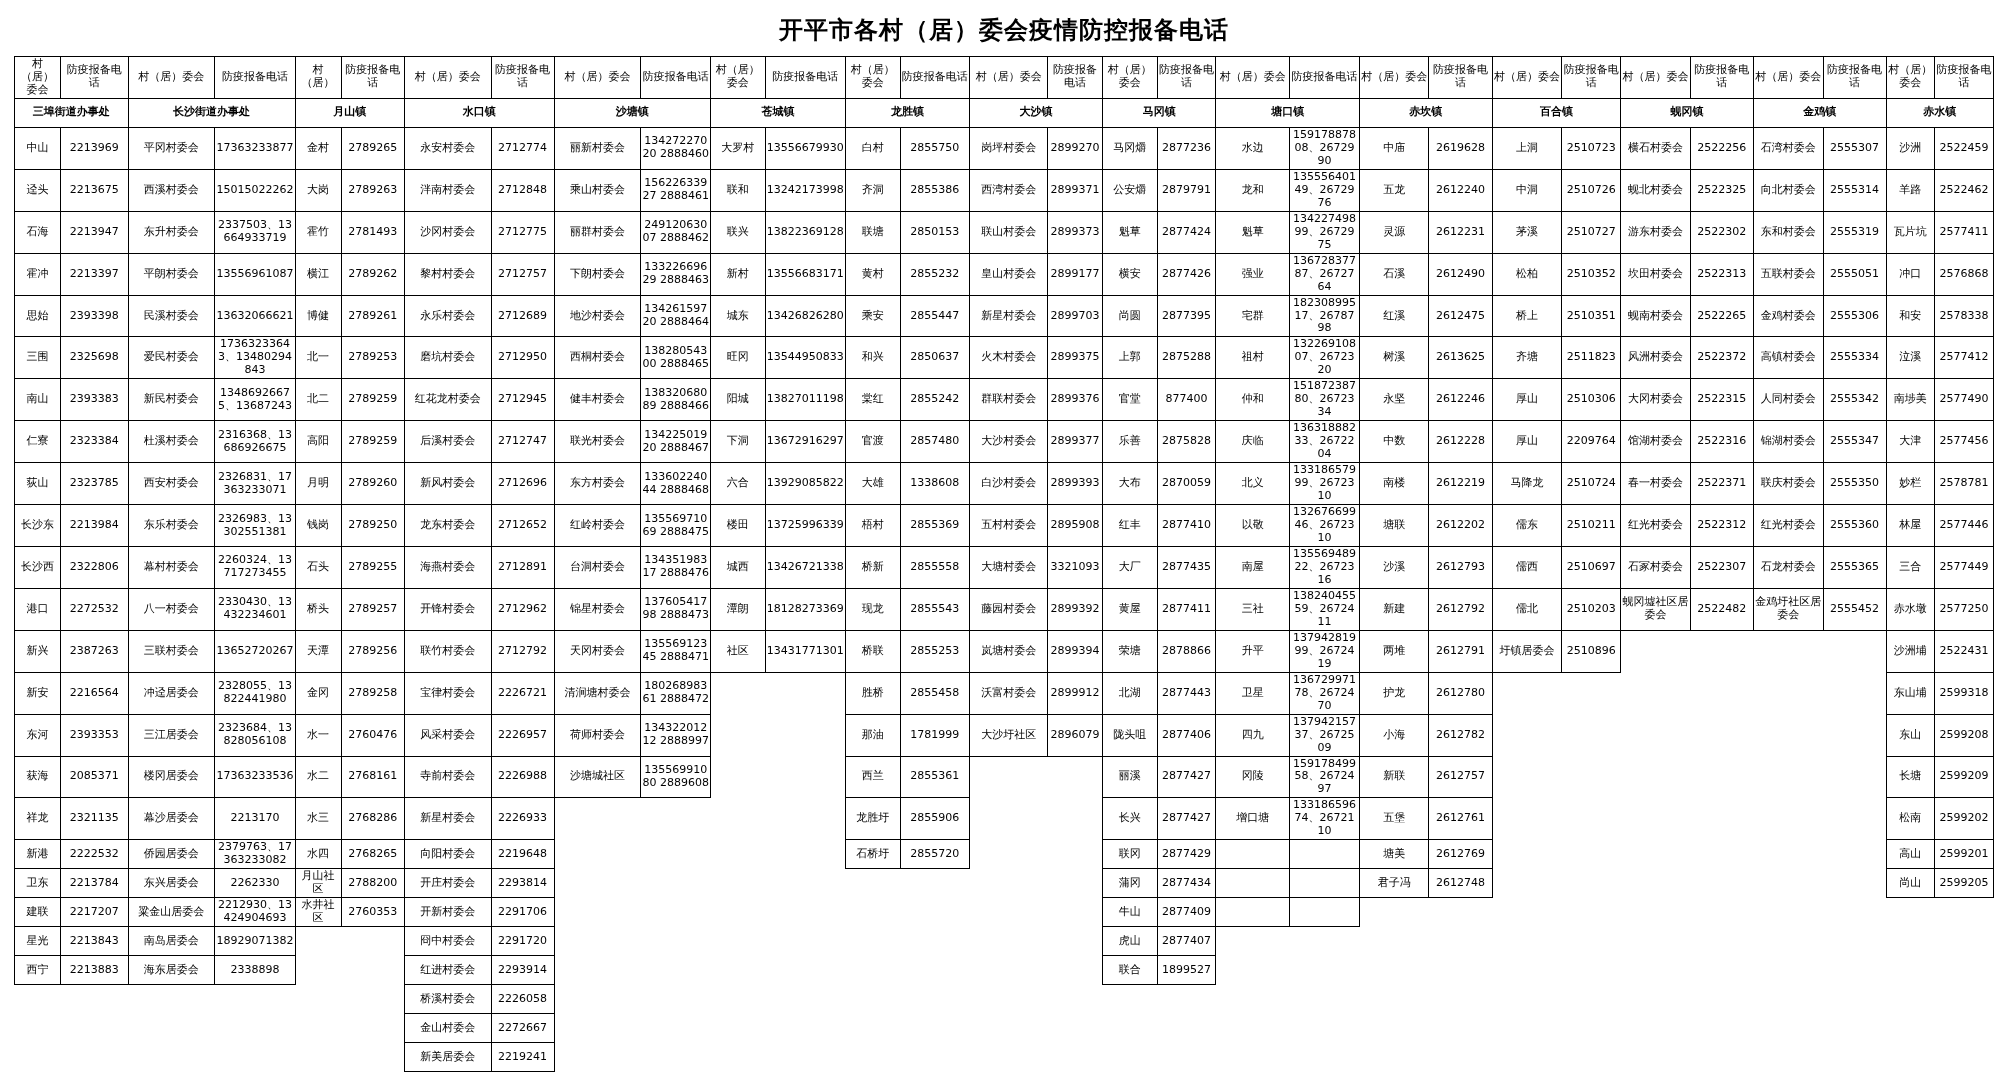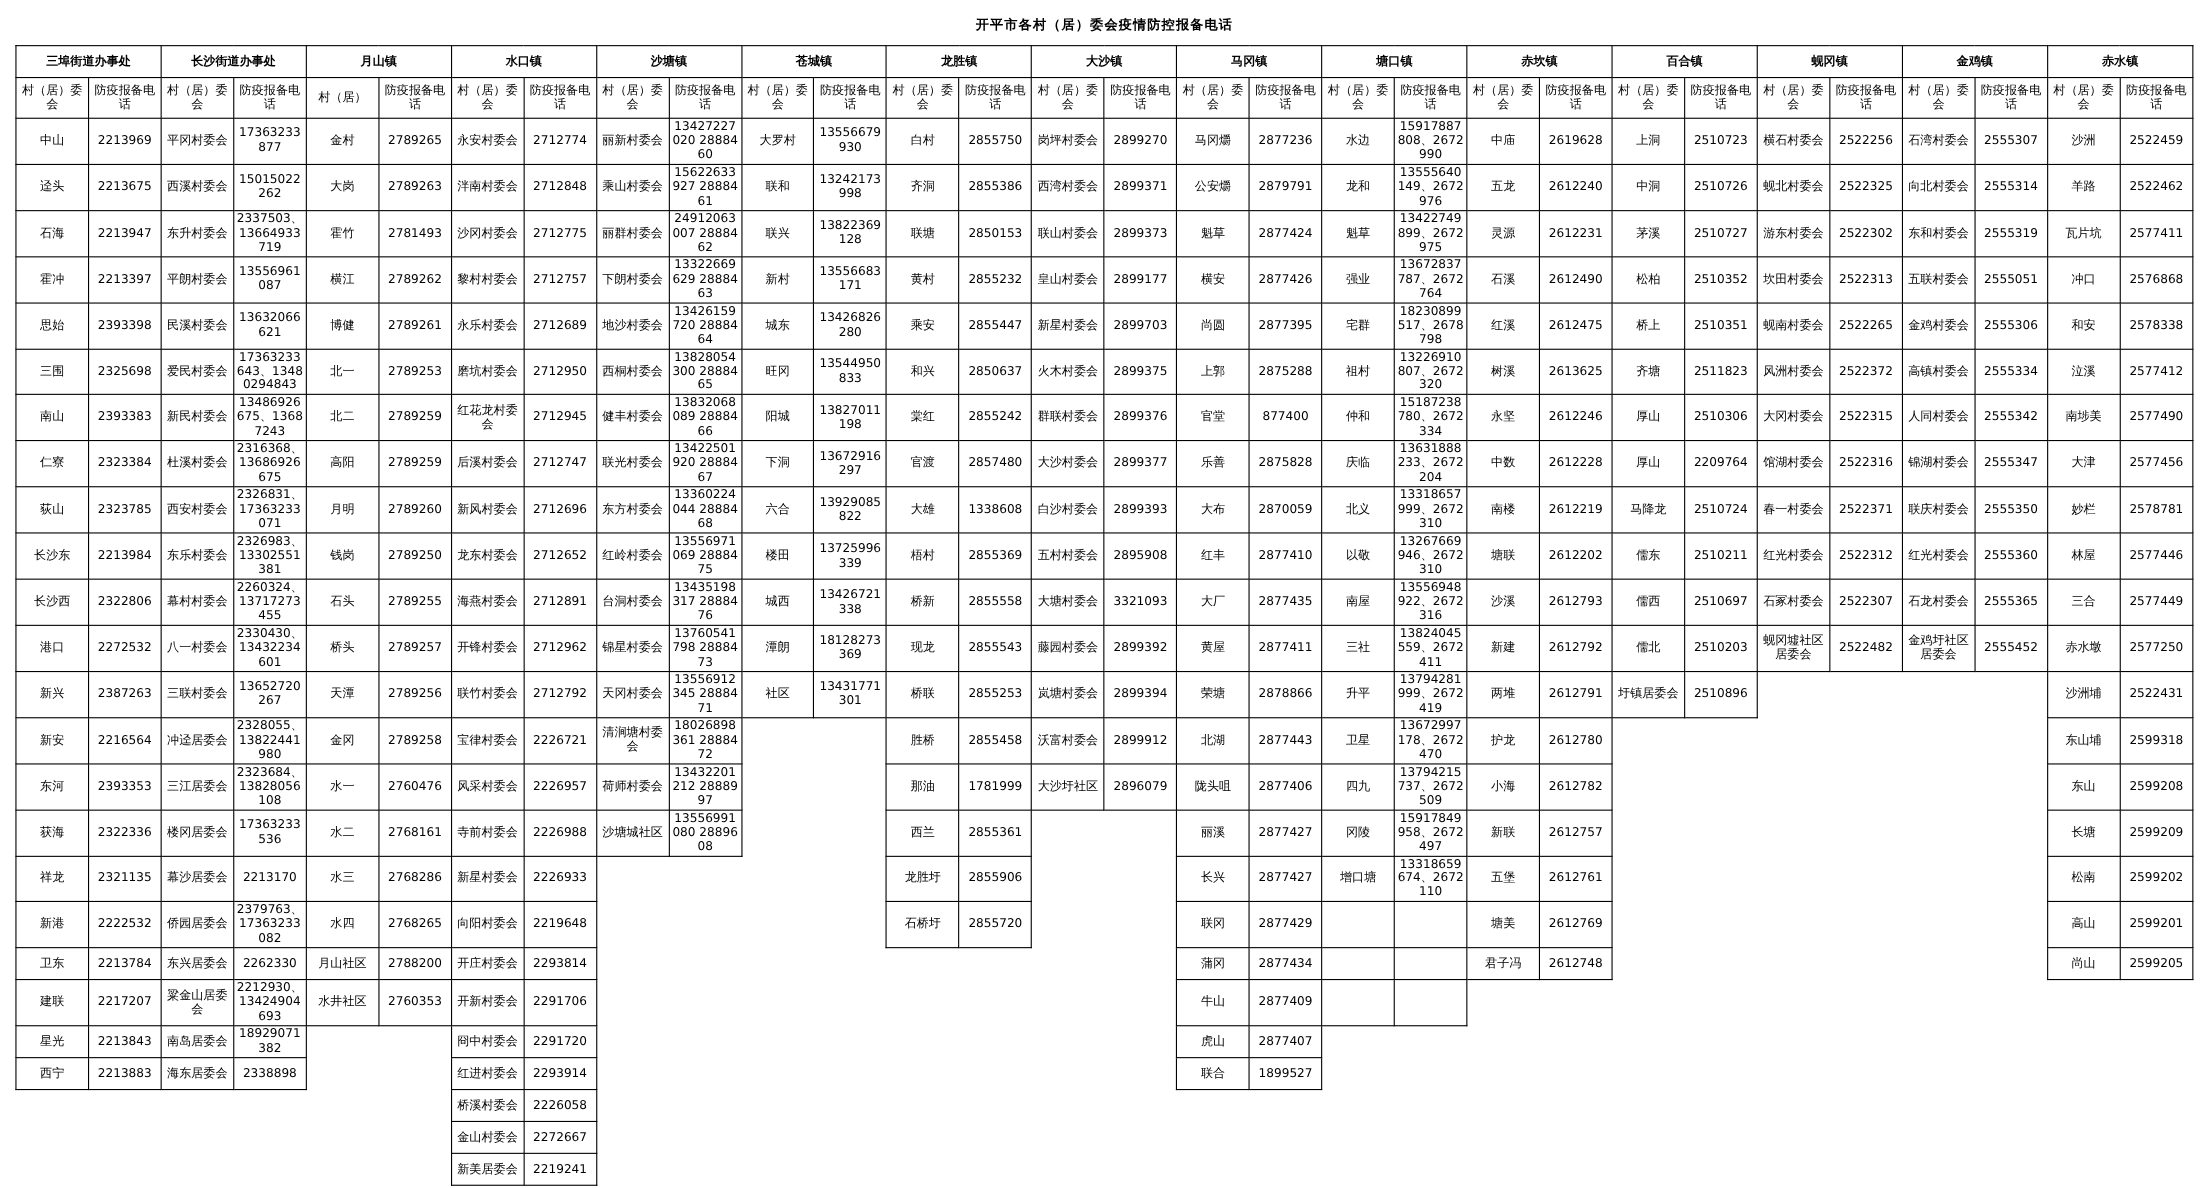--- a/index.html
+++ b/index.html
@@ -9,21 +9,21 @@
     color:#000;
   }
   #page{
     width:2008px;
     box-sizing:border-box;
     padding:8px 14px 10px 14px;
   }
   .doc-title{
     text-align:center;
     font-weight:bold;
-    font-size:12px;
+    font-size:24px;
     letter-spacing:1px;
     margin:6px 0 10px 0;
     font-family:"DejaVu Serif","Liberation Serif",serif;
   }
   table.grid{
     border-collapse:collapse;
     table-layout:fixed;
     width:1980px;
   }
   table.grid td,table.grid th{
@@ -52,37 +52,20 @@
   td.phone{height:26px;font-family:"DejaVu Sans","Liberation Sans",sans-serif;}
   .nb{border:none !important;}
 </style>
 </head>
 <body>
 
 <div id="page">
   <div class="doc-title">开平市各村（居）委会疫情防控报备电话</div>
   <table class="grid" id="main-table">
     <thead>
-      <tr id="town-row">
-          <th class="town" colspan="2">三埠街道办事处</th>
-          <th class="town" colspan="2">长沙街道办事处</th>
-          <th class="town" colspan="2">月山镇</th>
-          <th class="town" colspan="2">水口镇</th>
-          <th class="town" colspan="2">沙塘镇</th>
-          <th class="town" colspan="2">苍城镇</th>
-          <th class="town" colspan="2">龙胜镇</th>
-          <th class="town" colspan="2">大沙镇</th>
-          <th class="town" colspan="2">马冈镇</th>
-          <th class="town" colspan="2">塘口镇</th>
-          <th class="town" colspan="2">赤坎镇</th>
-          <th class="town" colspan="2">百合镇</th>
-          <th class="town" colspan="2">蚬冈镇</th>
-          <th class="town" colspan="2">金鸡镇</th>
-          <th class="town" colspan="2">赤水镇</th>
-        </tr>
       <tr id="sub-row">
           <th class="sub" style="width: 40px;">村（居）委会</th>
           <th class="sub" style="width: 60px;">防疫报备电话</th>
           <th class="sub" style="width: 78px;">村（居）委会</th>
           <th class="sub" style="width: 72px;">防疫报备电话</th>
           <th class="sub" style="width: 40px;">村（居）</th>
           <th class="sub" style="width: 56px;">防疫报备电话</th>
           <th class="sub" style="width: 78px;">村（居）委会</th>
           <th class="sub" style="width: 56px;">防疫报备电话</th>
           <th class="sub" style="width: 78px;">村（居）委会</th>
@@ -101,20 +84,37 @@
           <th class="sub" style="width: 56px;">防疫报备电话</th>
           <th class="sub" style="width: 62px;">村（居）委会</th>
           <th class="sub" style="width: 52px;">防疫报备电话</th>
           <th class="sub" style="width: 62px;">村（居）委会</th>
           <th class="sub" style="width: 56px;">防疫报备电话</th>
           <th class="sub" style="width: 62px;">村（居）委会</th>
           <th class="sub" style="width: 56px;">防疫报备电话</th>
           <th class="sub" style="width: 42px;">村（居）委会</th>
           <th class="sub" style="width: 52px;">防疫报备电话</th>
         </tr>
+      <tr id="town-row">
+          <th class="town" colspan="2">三埠街道办事处</th>
+          <th class="town" colspan="2">长沙街道办事处</th>
+          <th class="town" colspan="2">月山镇</th>
+          <th class="town" colspan="2">水口镇</th>
+          <th class="town" colspan="2">沙塘镇</th>
+          <th class="town" colspan="2">苍城镇</th>
+          <th class="town" colspan="2">龙胜镇</th>
+          <th class="town" colspan="2">大沙镇</th>
+          <th class="town" colspan="2">马冈镇</th>
+          <th class="town" colspan="2">塘口镇</th>
+          <th class="town" colspan="2">赤坎镇</th>
+          <th class="town" colspan="2">百合镇</th>
+          <th class="town" colspan="2">蚬冈镇</th>
+          <th class="town" colspan="2">金鸡镇</th>
+          <th class="town" colspan="2">赤水镇</th>
+        </tr>
     </thead>
     <tbody id="body-rows">
         <tr>
           <td class="name">中山</td>
           <td class="phone">2213969</td>
           <td class="name">平冈村委会</td>
           <td class="phone">17363233877</td>
           <td class="name">金村</td>
           <td class="phone">2789265</td>
           <td class="name">永安村委会</td>
@@ -585,21 +585,21 @@
           <td class="nb">&nbsp;</td>
           <td class="nb">&nbsp;</td>
           <td class="nb">&nbsp;</td>
           <td class="nb">&nbsp;</td>
           <td class="nb">&nbsp;</td>
           <td class="name">东山</td>
           <td class="phone">2599208</td>
         </tr>
         <tr>
           <td class="name">获海</td>
-          <td class="phone">2322336</td>
+          <td class="phone">2085371</td>
           <td class="name">楼冈居委会</td>
           <td class="phone">17363233536</td>
           <td class="name">水二</td>
           <td class="phone">2768161</td>
           <td class="name">寺前村委会</td>
           <td class="phone">2226988</td>
           <td class="name">沙塘城社区</td>
           <td class="phone">13556991080 2889608</td>
           <td class="nb">&nbsp;</td>
           <td class="nb">&nbsp;</td>

